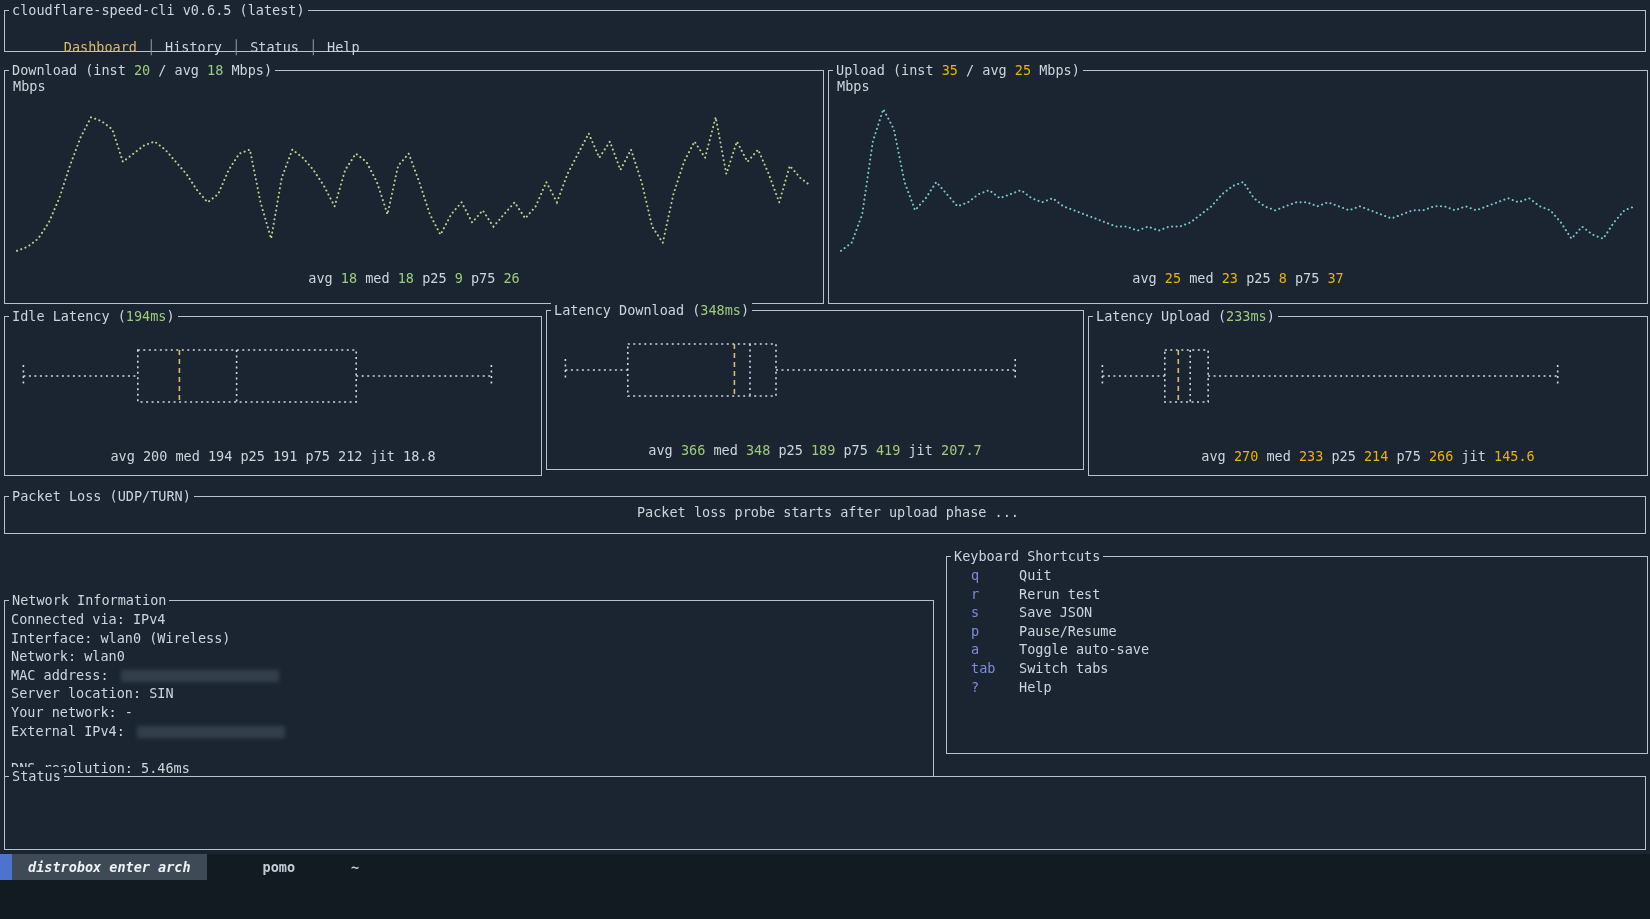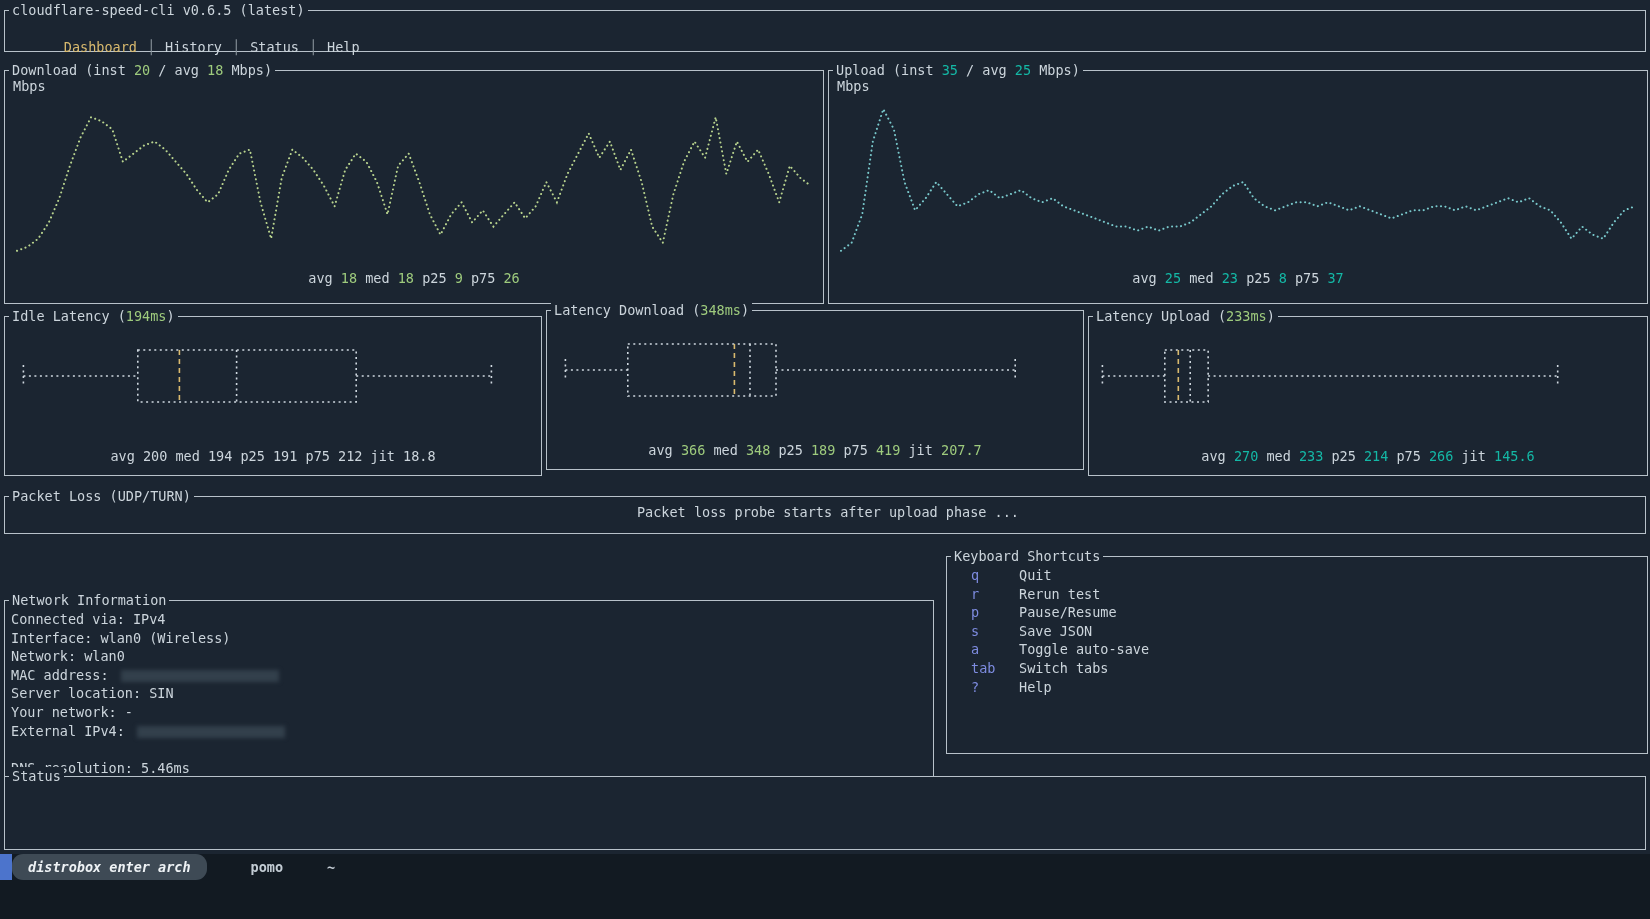--- a/index.html
+++ b/index.html
@@ -8,21 +8,21 @@
     background:#1b2531; color:#ccd5dc;
     font-family:"DejaVu Sans Mono","Liberation Mono",monospace;
     font-size:13.5px; line-height:18px;
   }
   .panel { position:absolute; border:1px solid #b8c2ca; background:#1b2531; }
   .panel-title {
     position:absolute; top:-10px; left:4px; background:#1b2531;
     padding:0 3px; white-space:pre;
   }
   .green  { color:#9ecb7d; }
-  .teal   { color:#14b8a6; }
+  .teal   { color:#eab308; }
   .yellow { color:#d9ba6e; }
   .blue   { color:#7e8ce0; }
 
   .tabs { padding:9px 10px; white-space:pre; }
   .tab { cursor:default; }
   .tab-sep { margin:0 10px; color:#8a949c; }
 
   .unit-label { position:absolute; top:6px; left:8px; }
   svg.chart {
     position:absolute; left:6px; right:6px; top:22px; bottom:34px;
@@ -55,23 +55,23 @@
   .status-body { padding:8px 0 0 6px; }
 
   .bottom-bar {
     position:absolute; left:0; top:854px; width:1650px; height:65px;
     background:#121a22;
   }
   .bar-inner { display:flex; align-items:stretch; height:26px; }
   .bar-blue { width:12px; background:#4c74cc; }
   .bar-seg {
     background:#3e4a55; color:#eef2f5; font-style:italic; font-weight:bold;
-    padding:4px 16px 0 16px; white-space:pre;border-radius:11px;
+    padding:4px 16px 0 16px; white-space:pre;
   }
-  .bar-text { margin-left:44px; padding-top:4px; color:#c3ccd4; font-weight:bold; white-space:pre; }
+  .bar-text { margin-left:56px; padding-top:4px; color:#c3ccd4; font-weight:bold; white-space:pre; }
 </style>
 </head>
 <body>
 
 <div class="screen">
 
   <div class="panel" style="left:4px; top:10px; width:1640px; height:40px;">
     <span class="panel-title">cloudflare-speed-cli v0.6.5 (latest)</span>
     <div class="tabs">
       <span class="tab yellow">Dashboard</span><span class="tab-sep">│</span><span class="tab">History</span><span class="tab-sep">│</span><span class="tab">Status</span><span class="tab-sep">│</span><span class="tab">Help</span>
@@ -158,22 +158,22 @@
       <div class="tline"><span></span></div>
       <div class="tline"><span>DNS resolution: 5.46ms</span></div>
     </div>
   </div>
 
   <div class="panel" style="left:946px; top:556px; width:700px; height:196px;">
     <span class="panel-title">Keyboard Shortcuts</span>
     <div class="panel-body">
       <div class="krow"><span class="key blue">q</span><span>Quit</span></div>
       <div class="krow"><span class="key blue">r</span><span>Rerun test</span></div>
+      <div class="krow"><span class="key blue">s</span><span>Save JSON</span></div>
       <div class="krow"><span class="key blue">p</span><span>Pause/Resume</span></div>
-      <div class="krow"><span class="key blue">s</span><span>Save JSON</span></div>
       <div class="krow"><span class="key blue">a</span><span>Toggle auto-save</span></div>
       <div class="krow"><span class="key blue">tab</span><span>Switch tabs</span></div>
       <div class="krow"><span class="key blue">?</span><span>Help</span></div>
     </div>
   </div>
 
   <div class="panel" style="left:4px; top:776px; width:1640px; height:72px;">
     <span class="panel-title">Status</span>
   </div>
 

